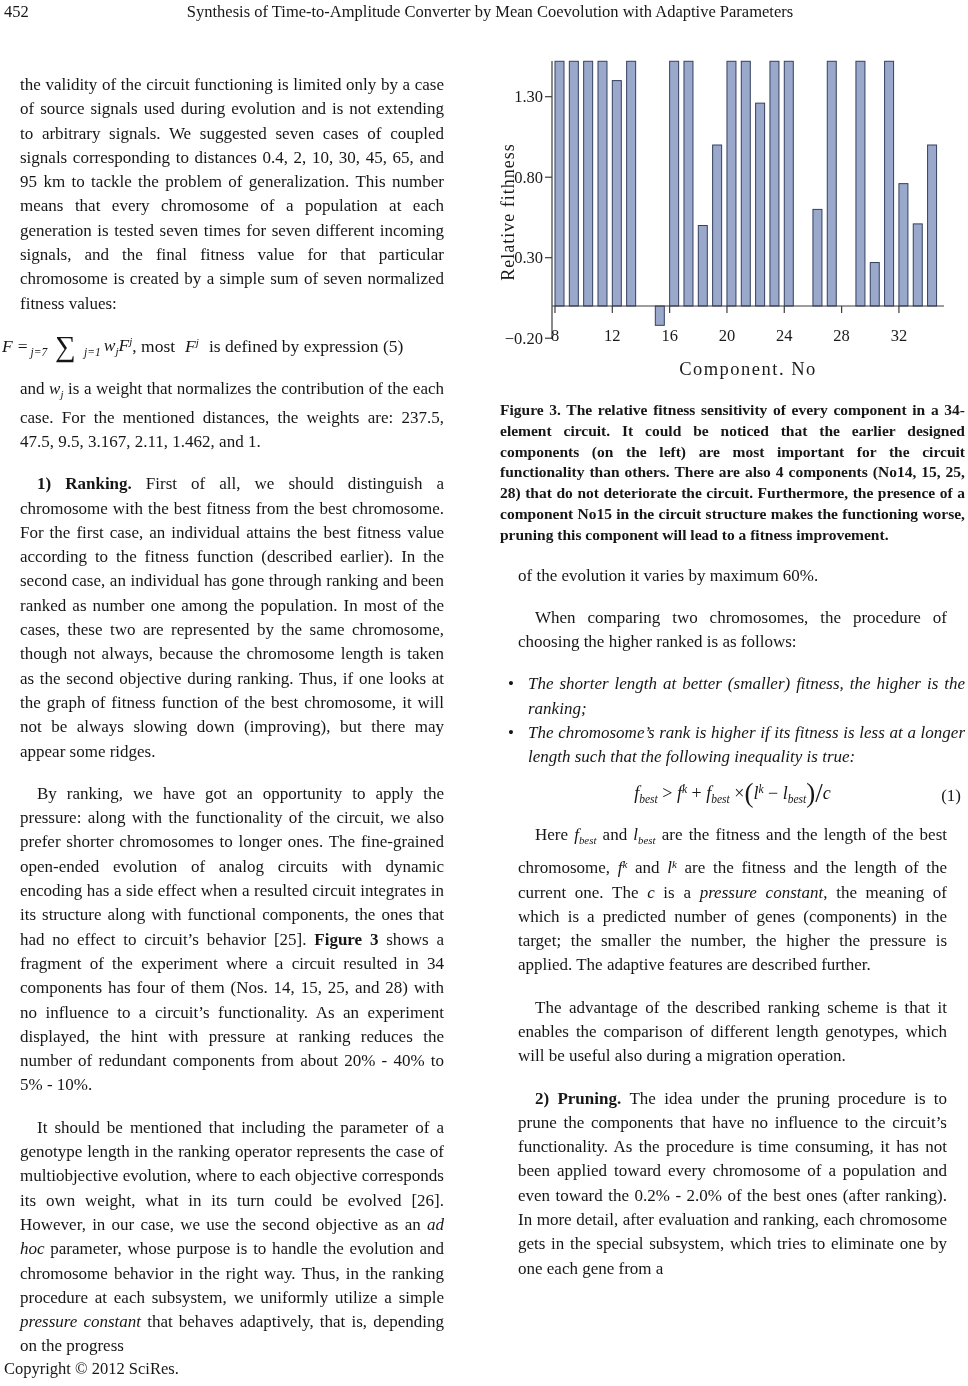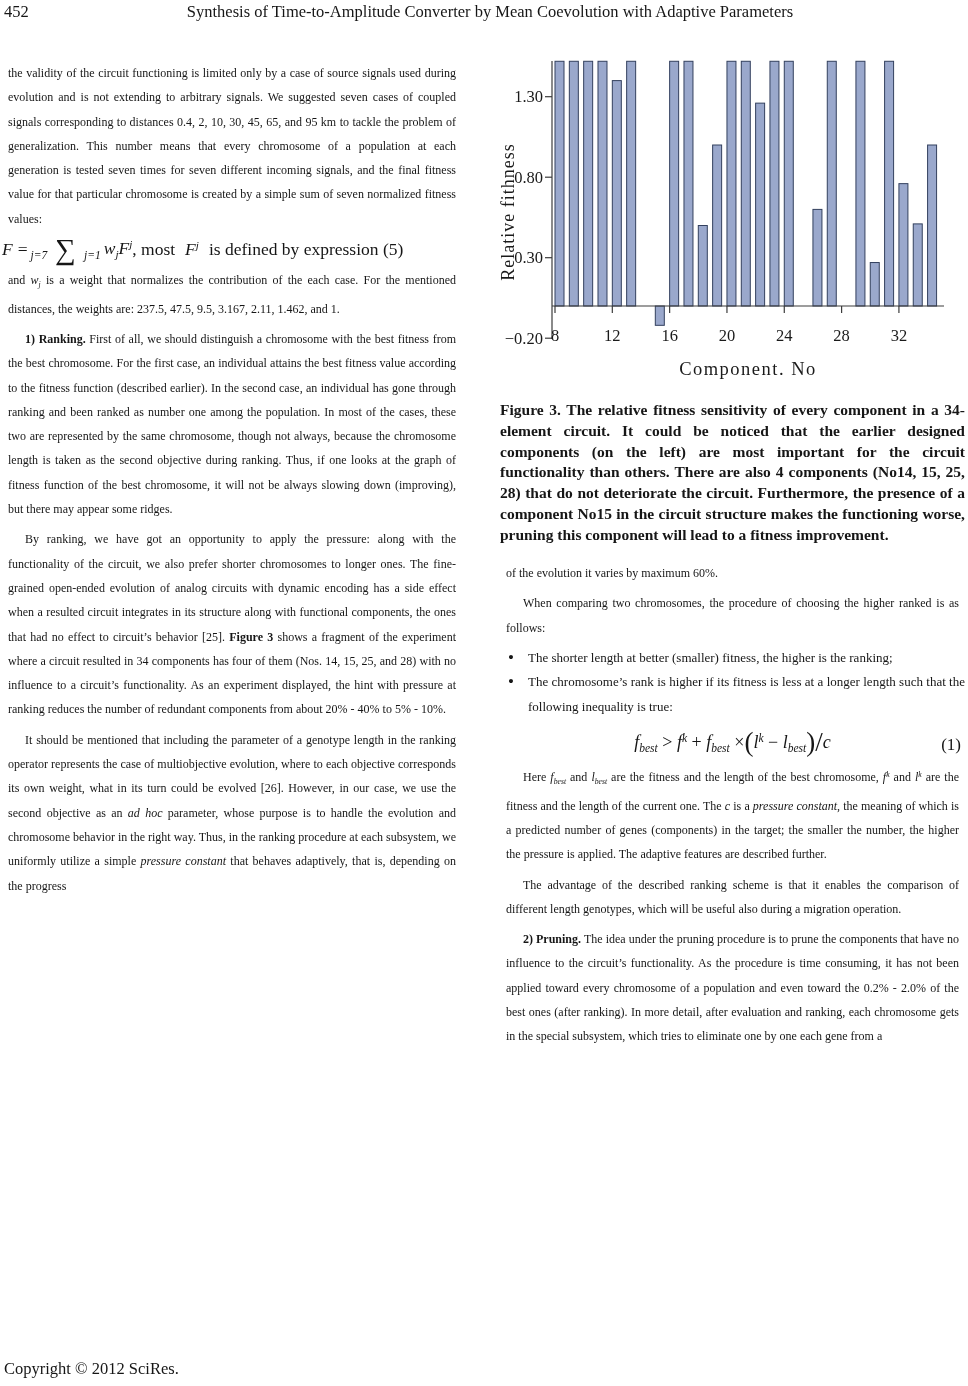--- a/index.html
+++ b/index.html
@@ -7,21 +7,21 @@
     width:968px; height:1386px; position:relative; background:#ffffff;
     font-family:"Liberation Serif", serif; color:#161616;
     -webkit-font-smoothing:antialiased;
   }
   .page-number { position:absolute; left:4px; top:2px; font-size:16.5px; }
   .paper-title { position:absolute; left:12px; right:0; top:2px; text-align:center; font-size:16.5px; }
 
   .col-left  { position:absolute; left:2px;  top:55px; width:460px; }
   .col-right { position:absolute; left:500px; top:45px; width:465px; }
 
-  p.body { margin:6px; font-size:12px; line-height:24.3px; text-align:justify; }
+  p.body { margin:18px; font-size:17px; line-height:24.3px; text-align:justify; }
   p.indent { text-indent:17px; }
   .seg-b { font-weight:bold; }
   .seg-i { font-style:italic; }
   .seg-isub { font-style:italic; font-size:64%; vertical-align:-0.35em; }
   .seg-isup { font-style:italic; font-size:64%; vertical-align:0.5em; }
   .seg-big { font-size:150%; font-weight:400; vertical-align:-0.12em; line-height:0; }
 
   
   .formula-line { margin:4px 0 6px 0; font-size:17.5px; display:flex; align-items:center; }
   .f-ital { font-style:italic; }
@@ -35,21 +35,21 @@
 
   
   .figure-block { width:465px; }
   #figure-chart { width:462px; height:345px; }
   svg text { font-family:"Liberation Serif", serif; fill:#1a1a1a; }
   .fig-caption { margin-top:10px; font-weight:bold; font-size:15.5px; line-height:20.8px; text-align:justify; }
 
   .rc-first { margin-top:26px; }
   .bullet-row { display:flex; margin:0; }
   .bullet-marker { width:28px; padding-left:8px; box-sizing:border-box; font-size:17px; line-height:24.3px; }
-  .bullet-text { flex:1; font-size:13px; line-height:24.3px; text-align:justify; }
+  .bullet-text { flex:1; font-size:17px; line-height:24.3px; text-align:justify;font-style:italic; }
 
   .eq-row { position:relative; margin:13px 0 9px 0; text-align:center; font-size:18px; }
   .eq-body { display:inline-block; }
   .eq-number { position:absolute; right:4px; top:3px; font-size:17px; }
 
   .footer-left  { position:absolute; left:4px;  top:1359px; font-size:16.5px; }
   .footer-right { position:absolute; right:4px; top:1434px; font-size:21px; font-style:italic; font-weight:bold;margin-top:14px; }
 </style>
 </head>
 <body>

